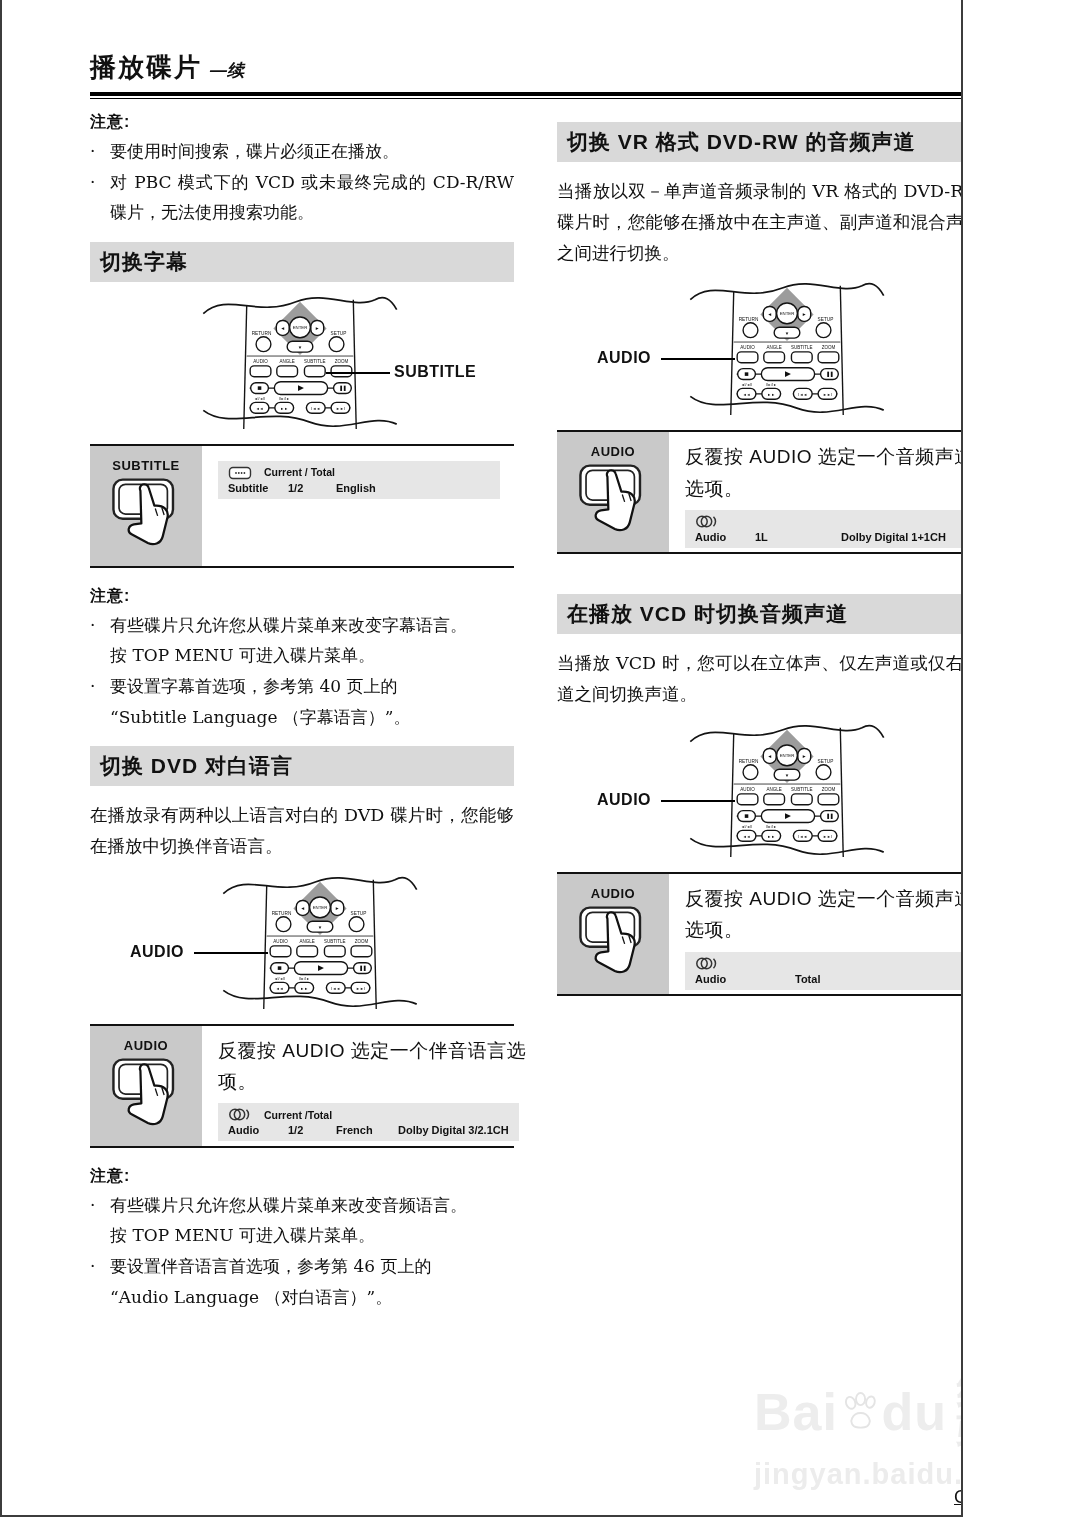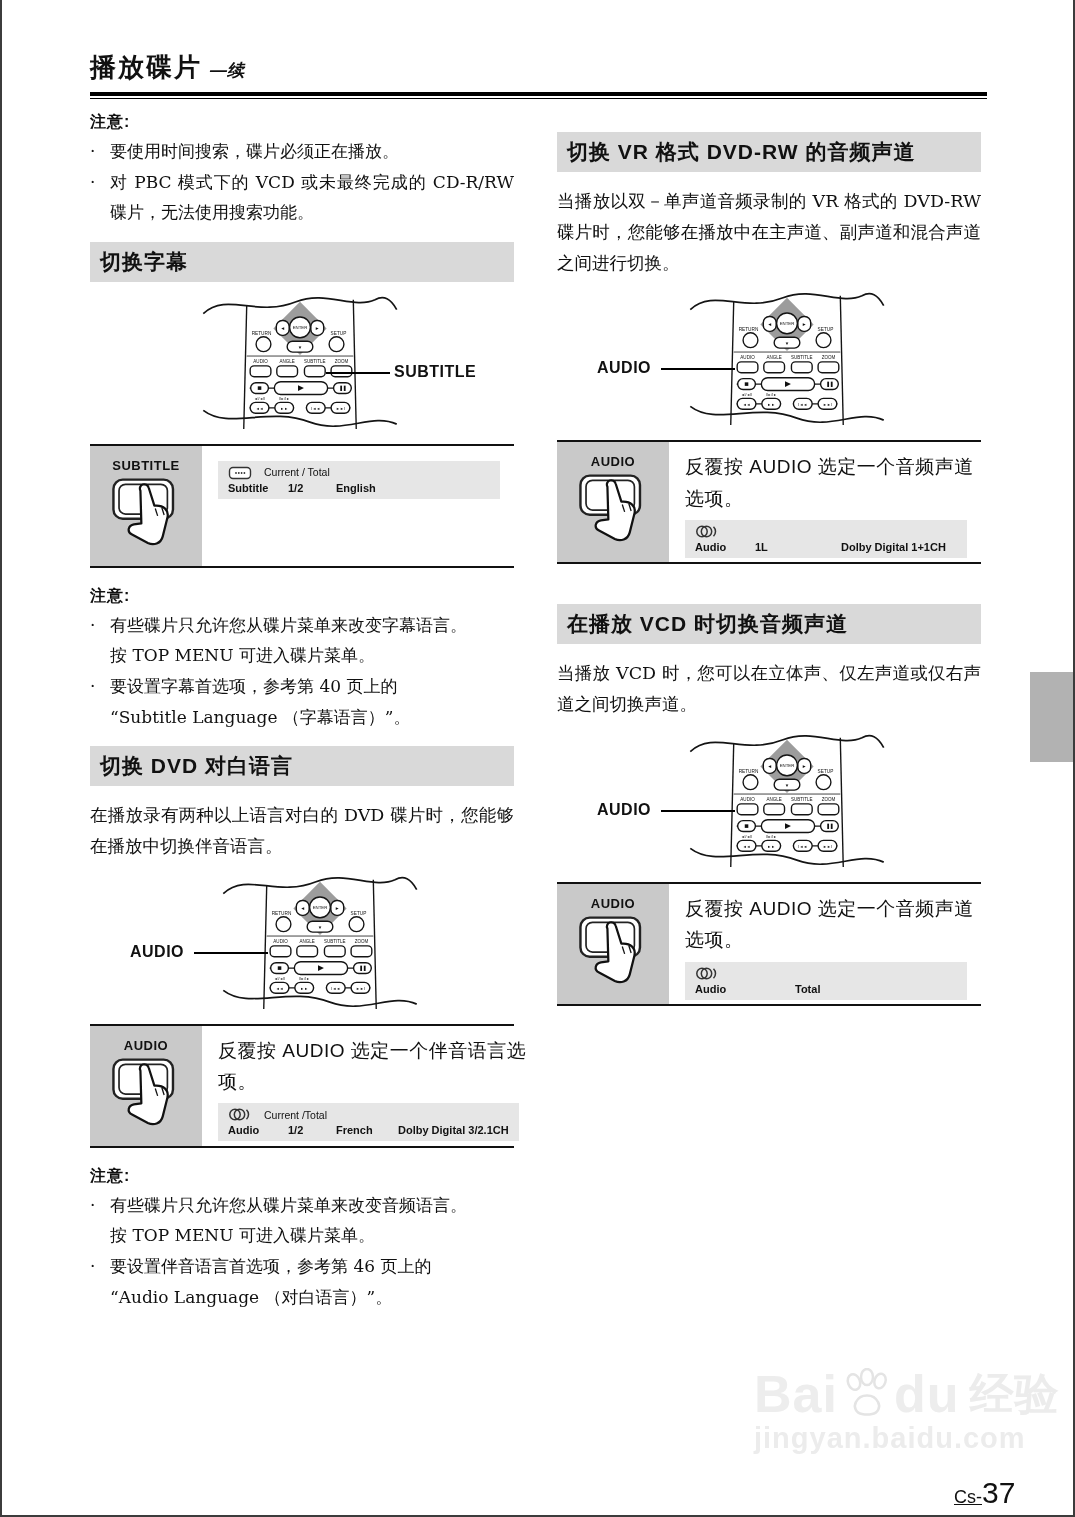--- a/index.html
+++ b/index.html
@@ -1,16 +1,16 @@
 <!DOCTYPE html>
 <html><head>
 <meta charset="utf-8">
 <style>
   html,body{margin:0;padding:0;background:#fff;}
-  .page{position:relative;width:1075px;height:1517px;background:#fff;overflow:hidden;
+  .page{position:relative;width:963px;height:1517px;background:#fff;overflow:hidden;
         font-family:"Liberation Sans",sans-serif;color:#111;box-sizing:border-box;
         border-left:2px solid #3c3c3c;border-right:2px solid #3c3c3c;border-bottom:2px solid #3c3c3c;}
   
   .hdr{position:absolute;left:88px;top:50px;white-space:nowrap;}
   .hdr-title{font-size:26px;font-weight:bold;letter-spacing:2px;}
   .hdr-suffix{font-size:17px;font-weight:bold;font-style:italic;margin-left:8px;}
   .rule{position:absolute;left:88px;top:92px;width:897px;border-top:4px solid #000;}
   .rule::after{content:"";display:block;margin-top:2px;border-top:1.5px solid #000;}
   
   .col{position:absolute;width:424px;top:112px;}
@@ -18,21 +18,21 @@
   .col-right{left:555px;}
   
   .note{margin-top:0;}
   .note-label{font-size:16px;font-weight:bold;margin-bottom:3px;letter-spacing:1px;}
   .bullet-row{display:flex;font-family:"DejaVu Serif",serif;font-size:17px;line-height:1.8;}
   .bullet-glyph{width:20px;flex:none;}
   .bullet-text{white-space:pre-line;text-align:justify;flex:1;}
   
   .sec-head{background:#d9d9d9;height:40px;line-height:40px;padding-left:10px;font-size:21px;
             font-weight:bold;letter-spacing:1px;box-sizing:border-box;}
-  .mt14{margin-top:14px;} .mt10{margin-top:20px;} .mt18{margin-top:18px;} .mt40{margin-top:40px;}
+  .mt14{margin-top:14px;} .mt10{margin-top:10px;} .mt18{margin-top:18px;} .mt40{margin-top:40px;}
   .body-para{font-family:"DejaVu Serif",serif;font-size:17.5px;line-height:1.76;text-align:justify;
              margin:14px 0 0 0;}
   
   .figure{position:relative;height:158px;}
   .remote-svg{position:absolute;top:2px;width:200px;height:150px;}
   .fig-right .remote-svg{left:110px;}
   .fig-left  .remote-svg{left:130px;}
   .callout-line{position:absolute;top:90px;border-top:2px solid #000;height:0;}
   .fig-right .callout-line{left:236px;width:64px;}
   .fig-left  .callout-line{left:104px;width:74px;}
@@ -43,21 +43,21 @@
   .ibox{display:flex;height:124px;border-top:2.5px solid #111;border-bottom:2.5px solid #111;
         margin-top:4px;box-sizing:border-box;}
   .ibox-left{width:112px;background:#c9c9c9;flex:none;display:flex;flex-direction:column;
              align-items:center;padding-top:12px;box-sizing:border-box;}
   .ibox-btn-label{font-size:13px;font-weight:600;letter-spacing:.5px;}
   .press-icon{width:76px;height:80px;margin-top:2px;}
   .ibox-right{flex:1;padding:9px 0 0 16px;}
   .instruction{margin:0;font-size:19px;font-weight:normal;line-height:1.65;letter-spacing:.5px;
                padding-right:6px;}
   .osd{background:#e6e6e6;margin-top:6px;margin-right:14px;padding:4px 10px 5px 10px;}
-  .osd-top{display:flex;align-items:center;gap:10px;font-size:10.5px;font-weight:normal;height:15px;}
+  .osd-top{display:flex;align-items:center;gap:10px;font-size:10.5px;font-weight:bold;height:15px;}
   .osd-ic{width:26px;height:15px;flex:none;}
   .osd-row{display:flex;font-size:11px;font-weight:bold;margin-top:2px;}
   .osd-cell{white-space:nowrap;}
   .osd-s1 .osd-cell:nth-child(1){width:60px;}
   .osd-s1 .osd-cell:nth-child(2){width:48px;}
   .osd-s2 .osd-cell:nth-child(1){width:60px;}
   .osd-s2 .osd-cell:nth-child(2){width:48px;}
   .osd-s2 .osd-cell:nth-child(3){width:62px;}
   .osd-s3 .osd-cell:nth-child(1){width:60px;}
   .osd-s3 .osd-cell:nth-child(2){width:86px;}

